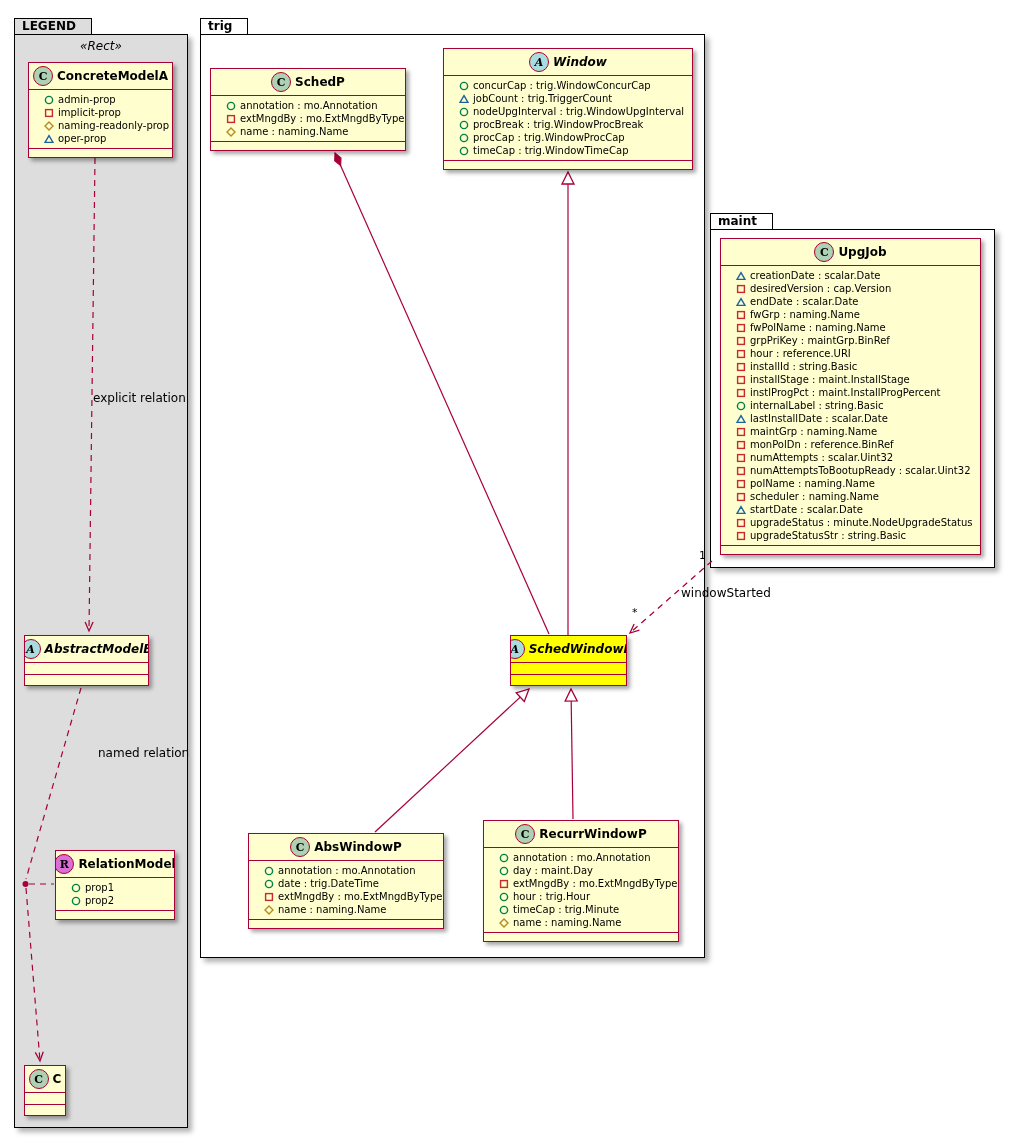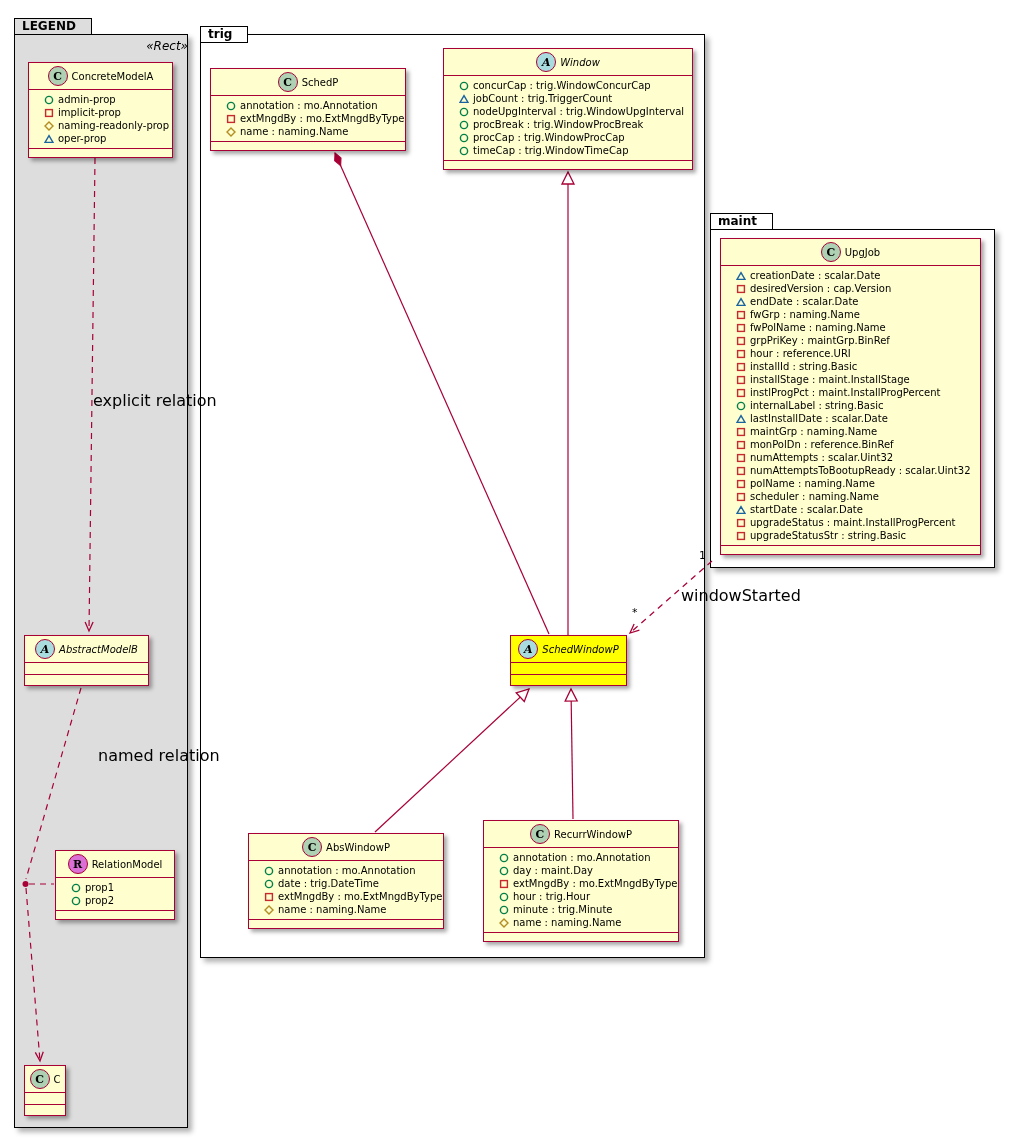--- a/index.html
+++ b/index.html
@@ -22,47 +22,47 @@
   .edge.dashed { stroke-dasharray:6 5; }
 
   
   .uml-class { position:absolute; z-index:10; background:#FEFECE; border:1.6px solid #A80036;
                box-shadow:3px 3px 4px rgba(0,0,0,0.35); overflow:hidden; }
   .uml-class-header { display:flex; align-items:center; justify-content:center; gap:4px;
                       padding:3px 5px; white-space:nowrap; }
   .stereo-circle { width:20px; height:20px; min-width:20px; border-radius:50%;
                    border:1px solid #A80036; display:flex; align-items:center; justify-content:center;
                    font-size:11px; font-weight:bold; font-family:"DejaVu Serif", serif; }
-  .uml-class-name { font-size:10px; font-weight:normal; }
+  .uml-class-name { font-size:12px; font-weight:bold; }
   .uml-class.abstract .uml-class-name, .uml-class.abstract .stereo-circle { font-style:italic; }
   .uml-members { border-top:1.6px solid #A80036; padding:3px 15px; }
   .uml-member { display:flex; align-items:center; gap:4px; font-size:10px; line-height:13px;
                 white-space:nowrap; }
   .vis-icon { display:flex; width:10px; min-width:10px; }
   .uml-methods { border-top:1.6px solid #A80036; height:8.5px; }
   .uml-empty { border-top:1.6px solid #A80036; height:11.5px; }
 
   
-  .edge-label { position:absolute; z-index:25; font-size:16px; color:#000; white-space:nowrap; }
+  .edge-label { position:absolute; z-index:25; font-size:12px; color:#000; white-space:nowrap; }
   .edge-label.mult { font-size:11px; }
 </style>
 </head>
 <body>
 
 <div id="canvas">
 
   <div class="package gray" style="left:14px; top:34px; width:174px; height:1094px;"></div>
   <div class="package" style="left:200px; top:34px; width:505px; height:924px;"></div>
   <div class="package" style="left:710px; top:229px; width:285px; height:339px;"></div>
 
   <div class="package-tab gray" style="left:14px; top:18px;">LEGEND</div>
-  <div class="package-tab" style="left:200px; top:18px;margin-top:8px;">trig</div>
+  <div class="package-tab" style="left:200px; top:18px;">trig</div>
   <div class="package-tab" style="left:710px; top:213px;">maint</div>
 
-  <div class="pkg-stereotype" style="left:14px; top:39px; width:174px;text-align:right;">«Rect»</div>
+  <div class="pkg-stereotype" style="left:14px; top:39px; width:174px;">«Rect»</div>
 
   <svg id="edges" width="1009" height="1138">
     <defs>
       <marker id="mArrow" markerUnits="userSpaceOnUse" markerWidth="12" markerHeight="12" refX="10" refY="5" orient="auto">
         <path d="M1,1 L10,5 L1,9" fill="none" stroke="#A80036" stroke-width="1.3"></path>
       </marker>
       <marker id="mTriangle" markerUnits="userSpaceOnUse" markerWidth="16" markerHeight="16" refX="13" refY="7" orient="auto">
         <path d="M1,1 L13,7 L1,13 Z" fill="#FFFFFF" stroke="#A80036" stroke-width="1.3"></path>
       </marker>
       <marker id="mDiamond" markerUnits="userSpaceOnUse" markerWidth="18" markerHeight="12" refX="1" refY="5" orient="auto">
@@ -347,21 +347,21 @@
             </svg>
           </span>
           <span>hour : trig.Hour</span>
         </div>
         <div class="uml-member">
           <span class="vis-icon">
             <svg width="10" height="10" viewBox="0 0 10 10">
               <circle cx="5" cy="5" r="3.6" fill="none" stroke="#038048" stroke-width="1.4"></circle>
             </svg>
           </span>
-          <span>minute : trig.Minute</span>
+          <span>timeCap : trig.Minute</span>
         </div>
         <div class="uml-member">
           <span class="vis-icon">
             <svg width="10" height="10" viewBox="0 0 10 10">
               <path d="M5,1 L9,5 L5,9 L1,5 Z" fill="none" stroke="#B38D22" stroke-width="1.4"></path>
             </svg>
           </span>
           <span>name : naming.Name</span>
         </div>
       </div>
@@ -524,21 +524,21 @@
             </svg>
           </span>
           <span>startDate : scalar.Date</span>
         </div>
         <div class="uml-member">
           <span class="vis-icon">
             <svg width="10" height="10" viewBox="0 0 10 10">
               <rect x="1.6" y="1.6" width="6.8" height="6.8" fill="none" stroke="#C82930" stroke-width="1.4"></rect>
             </svg>
           </span>
-          <span>upgradeStatus : maint.InstallProgPercent</span>
+          <span>upgradeStatus : minute.NodeUpgradeStatus</span>
         </div>
         <div class="uml-member">
           <span class="vis-icon">
             <svg width="10" height="10" viewBox="0 0 10 10">
               <rect x="1.6" y="1.6" width="6.8" height="6.8" fill="none" stroke="#C82930" stroke-width="1.4"></rect>
             </svg>
           </span>
           <span>upgradeStatusStr : string.Basic</span>
         </div>
       </div>

